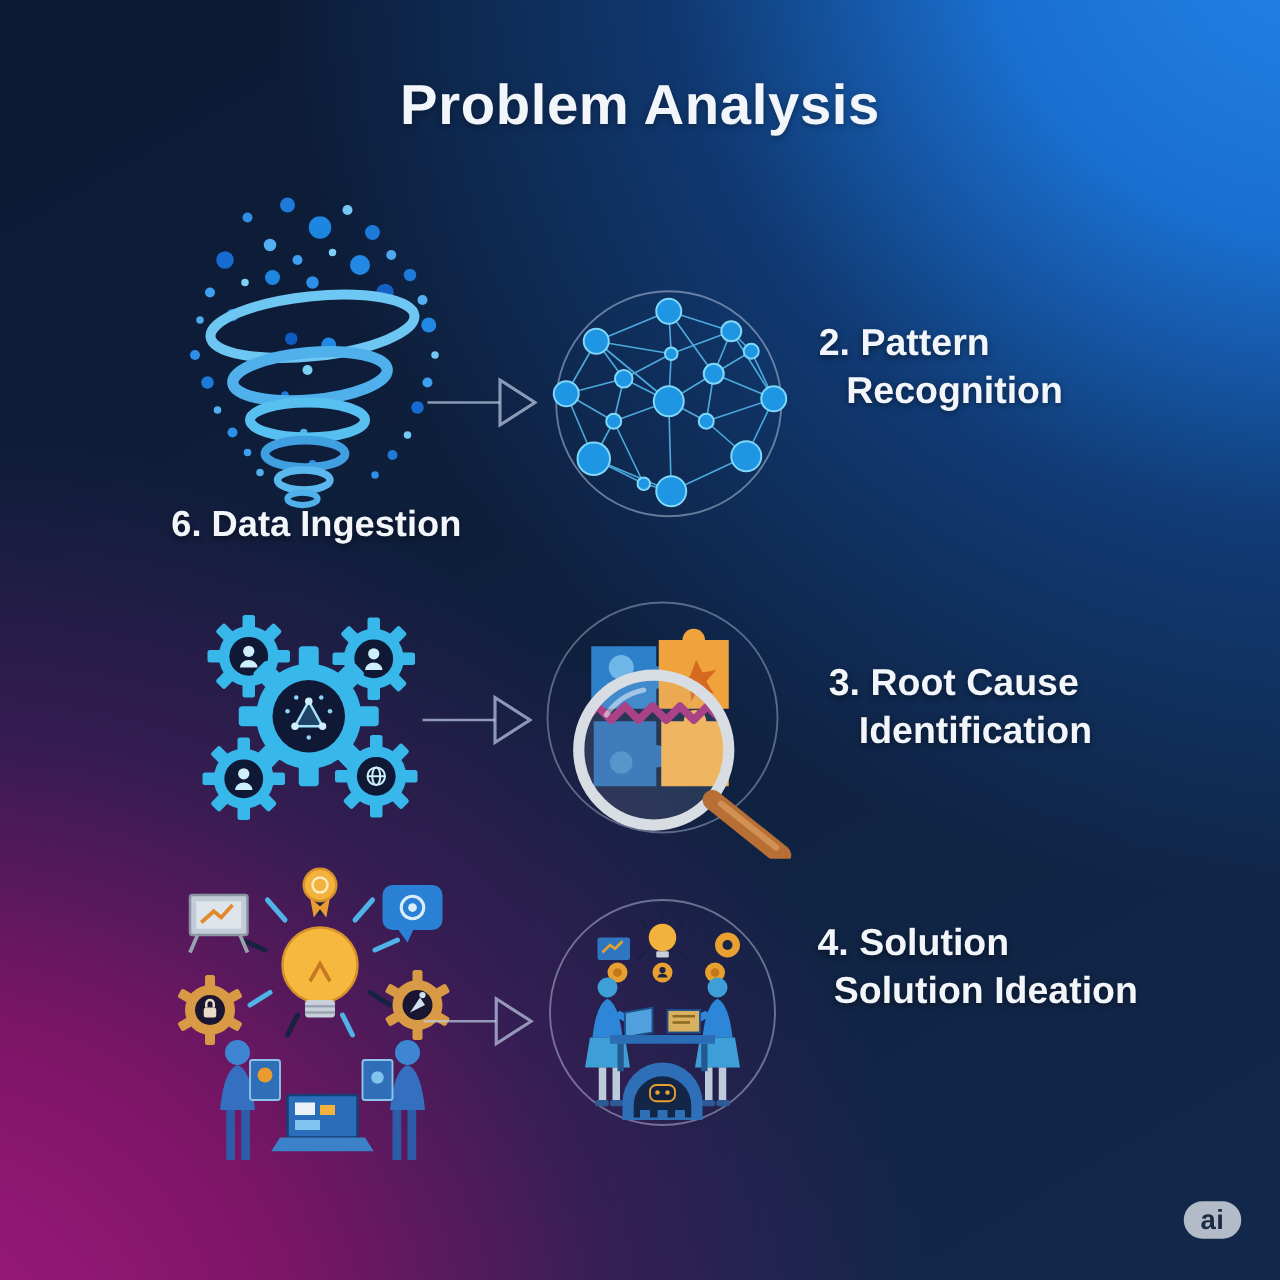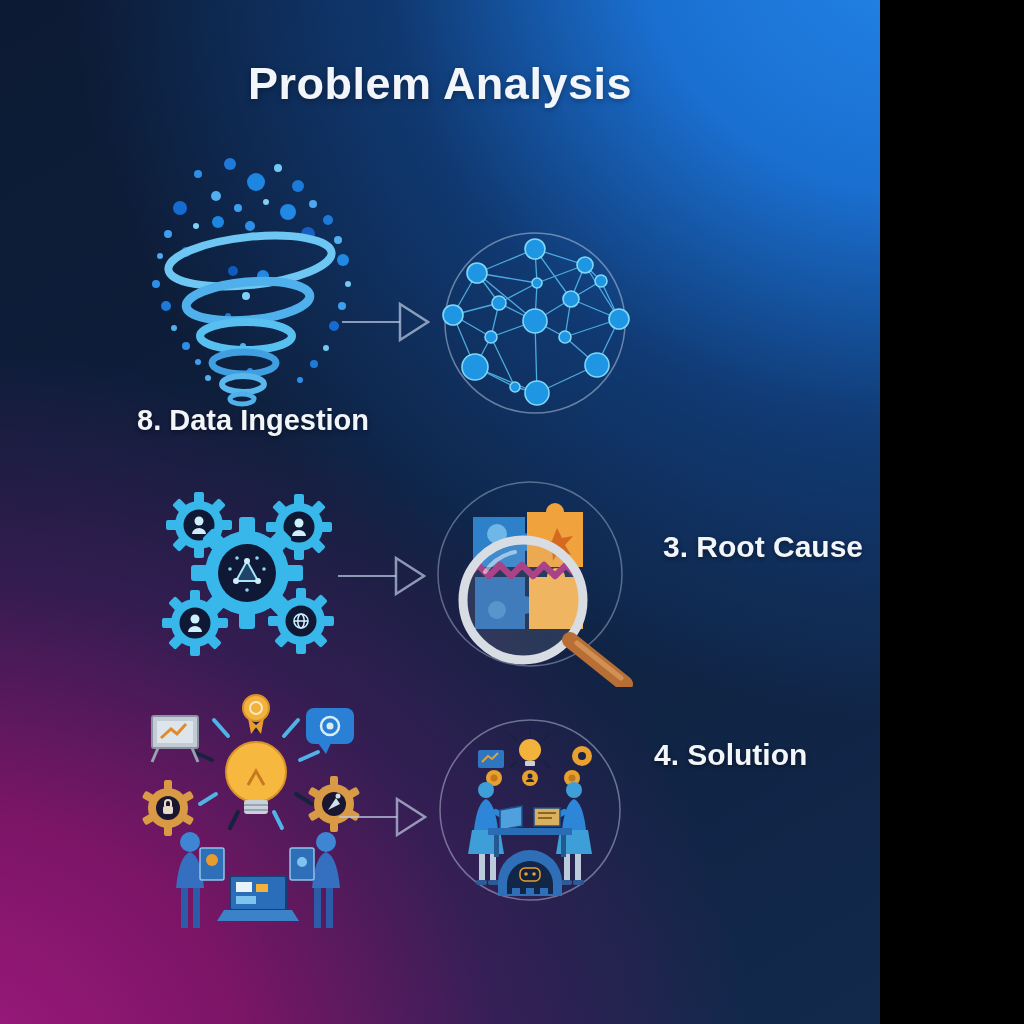--- a/index.html
+++ b/index.html
@@ -1,17 +1,17 @@
 <!DOCTYPE html>
 <html><head>
 <meta charset="utf-8">
 <style>
   html,body{margin:0;padding:0;background:#000;}
   .canvas{
-    position:relative;width:880px;height:1024px;overflow:hidden;
+    position:relative;width:1024px;height:1024px;overflow:hidden;
     font-family:"Liberation Sans","DejaVu Sans",sans-serif;
     background:
       radial-gradient(1250px 1150px at 104% -6%, #2285e8 0%, #1a6fd0 22%, rgba(18,80,160,0.55) 42%, rgba(14,40,90,0) 68%),
       radial-gradient(1150px 1050px at -6% 106%, #a01a80 0%, #7c1566 26%, rgba(90,25,100,0.5) 48%, rgba(40,25,70,0) 70%),
       linear-gradient(150deg,#0c1a33 0%, #0f2140 55%, #12294c 100%);
   }
   .title{
     position:absolute;top:58px;left:0;width:100%;margin:0;text-align:center;
     font-size:45px;font-weight:700;color:#f2f5f9;letter-spacing:.5px;
     text-shadow:0 2px 6px rgba(0,0,0,.35);
@@ -21,21 +21,21 @@
     text-shadow:0 2px 5px rgba(0,0,0,.45);white-space:nowrap;
   }
   .steptext{
     position:absolute;color:#f2f5f9;font-weight:700;font-size:30px;line-height:38px;
     text-shadow:0 2px 5px rgba(0,0,0,.45);white-space:nowrap;
   }
   .steptext .line2{display:block;}
   .g{position:absolute;}
   .ai-badge{
     position:absolute;left:947px;top:961px;width:46px;height:30px;border-radius:15px;
-    background:#b2bbc7;color:#1c2a44;font-weight:700;font-size:15px;
+    background:#b2bbc7;color:#1c2a44;font-weight:700;font-size:22px;
     display:flex;align-items:center;justify-content:center;letter-spacing:.5px;
   }
 </style>
 </head>
 <body>
 
 <div class="canvas">
 
   <h1 class="title">Problem Analysis</h1>
 
@@ -84,21 +84,21 @@
     </g>
     <g fill="none" stroke-linecap="round">
       <ellipse cx="112" cy="105" rx="82" ry="24" stroke="#6ec6f2" stroke-width="8" transform="rotate(-6 112 105)"></ellipse>
       <ellipse cx="110" cy="145" rx="62" ry="19" stroke="#4fb0ec" stroke-width="9" transform="rotate(-5 110 145)"></ellipse>
       <ellipse cx="108" cy="180" rx="46" ry="14" stroke="#57c0f0" stroke-width="8"></ellipse>
       <ellipse cx="106" cy="207" rx="32" ry="11" stroke="#3f9fe0" stroke-width="7"></ellipse>
       <ellipse cx="105" cy="228" rx="21" ry="8" stroke="#5ab8ec" stroke-width="6"></ellipse>
       <ellipse cx="104" cy="243" rx="12" ry="5" stroke="#4fb0ec" stroke-width="5"></ellipse>
     </g>
   </svg>
-  <div class="glabel" style="left:137px;top:404px">8. Data Ingestion</div>
+  <div class="glabel" style="left:137px;top:404px">6. Data Ingestion</div>
 
   <svg class="g" style="left:340px;top:299px" width="90" height="46" viewBox="0 0 90 46">
     <line x1="2" y1="23" x2="60" y2="23" stroke="rgba(190,205,230,.7)" stroke-width="2"></line>
     <polygon points="60,5 60,41 88,23" fill="none" stroke="rgba(190,205,230,.7)" stroke-width="2.5"></polygon>
   </svg>
 
   <svg class="g" style="left:440px;top:228px" width="190" height="190" viewBox="0 0 190 190">
     <circle cx="95" cy="95" r="90" fill="none" stroke="rgba(190,205,230,.5)" stroke-width="1.5"></circle>
     <g stroke="#55c0f2" stroke-width="1.3" opacity="0.85">
       <line x1="95" y1="21" x2="37" y2="45"></line>
@@ -150,20 +150,24 @@
         <circle cx="95" cy="93" r="12"></circle>
       <circle cx="59" cy="75" r="7"></circle>
         <circle cx="131" cy="71" r="8"></circle>
         <circle cx="97" cy="55" r="5"></circle>
       <circle cx="161" cy="53" r="6"></circle>
         <circle cx="51" cy="109" r="6"></circle>
         <circle cx="125" cy="109" r="6"></circle>
       <circle cx="75" cy="159" r="5"></circle>
     </g>
   </svg>
+  <div class="steptext" style="left:655px;top:256px">
+    <span class="line1">2. Pattern</span>
+    <span class="line2" style="margin-left:22px">Recognition</span>
+  </div>
 
   <svg class="g" style="left:152px;top:476px" width="190" height="190" viewBox="0 0 190 190">
     <g stroke="#a8bcd8" stroke-width="2" opacity="0.55">
       <line x1="95" y1="97" x2="47" y2="49"></line>
         <line x1="95" y1="97" x2="147" y2="51"></line>
       <line x1="95" y1="97" x2="43" y2="147"></line>
         <line x1="95" y1="97" x2="149" y2="145"></line>
     </g>
 
     <g>
@@ -284,20 +288,21 @@
     </g>
     <g>
       <circle cx="98" cy="138" r="60" fill="rgba(205,220,235,.12)" stroke="#d8dde4" stroke-width="9"></circle>
       <path d="M60,110 a48,48 0 0 1 30,-20" fill="none" stroke="#ffffff" stroke-width="4" opacity=".5" stroke-linecap="round"></path>
       <line x1="145" y1="178" x2="200" y2="222" stroke="#b86f35" stroke-width="16" stroke-linecap="round"></line>
       <line x1="152" y1="181" x2="196" y2="216" stroke="#d89a5c" stroke-width="5" stroke-linecap="round" opacity=".8"></line>
     </g>
   </svg>
   <div class="steptext" style="left:663px;top:528px">
     <span class="line1">3. Root Cause</span>
+    <span class="line2" style="margin-left:24px">Identification</span>
   </div>
 
   <svg class="g" style="left:138px;top:690px" width="240" height="245" viewBox="0 0 240 245">
 
     <g stroke-linecap="round" stroke-width="4">
       <line x1="118" y1="40" x2="118" y2="22" stroke="#16223f"></line>
       <line x1="90" y1="46" x2="76" y2="30" stroke="#4fb3e8"></line>
       <line x1="146" y1="46" x2="160" y2="30" stroke="#4fb3e8"></line>
       <line x1="74" y1="70" x2="56" y2="62" stroke="#16223f"></line>
       <line x1="162" y1="70" x2="180" y2="62" stroke="#4fb3e8"></line>
@@ -462,17 +467,18 @@
       <rect x="90" y="156" width="20" height="13" rx="5" fill="#10203e" stroke="#e8a030" stroke-width="1.5"></rect>
       <circle cx="96" cy="162" r="1.8" fill="#e8a030"></circle>
         <circle cx="104" cy="162" r="1.8" fill="#e8a030"></circle>
       <rect x="82" y="176" width="8" height="8" fill="#2e6fb8"></rect>
         <rect x="96" y="176" width="8" height="8" fill="#2e6fb8"></rect>
         <rect x="110" y="176" width="8" height="8" fill="#2e6fb8"></rect>
     </g>
   </svg>
   <div class="steptext" style="left:654px;top:736px">
     <span class="line1">4. Solution</span>
+    <span class="line2" style="margin-left:13px">Solution Ideation</span>
   </div>
 
   <div class="ai-badge">ai</div>
 
 </div>
 
 </body></html>

